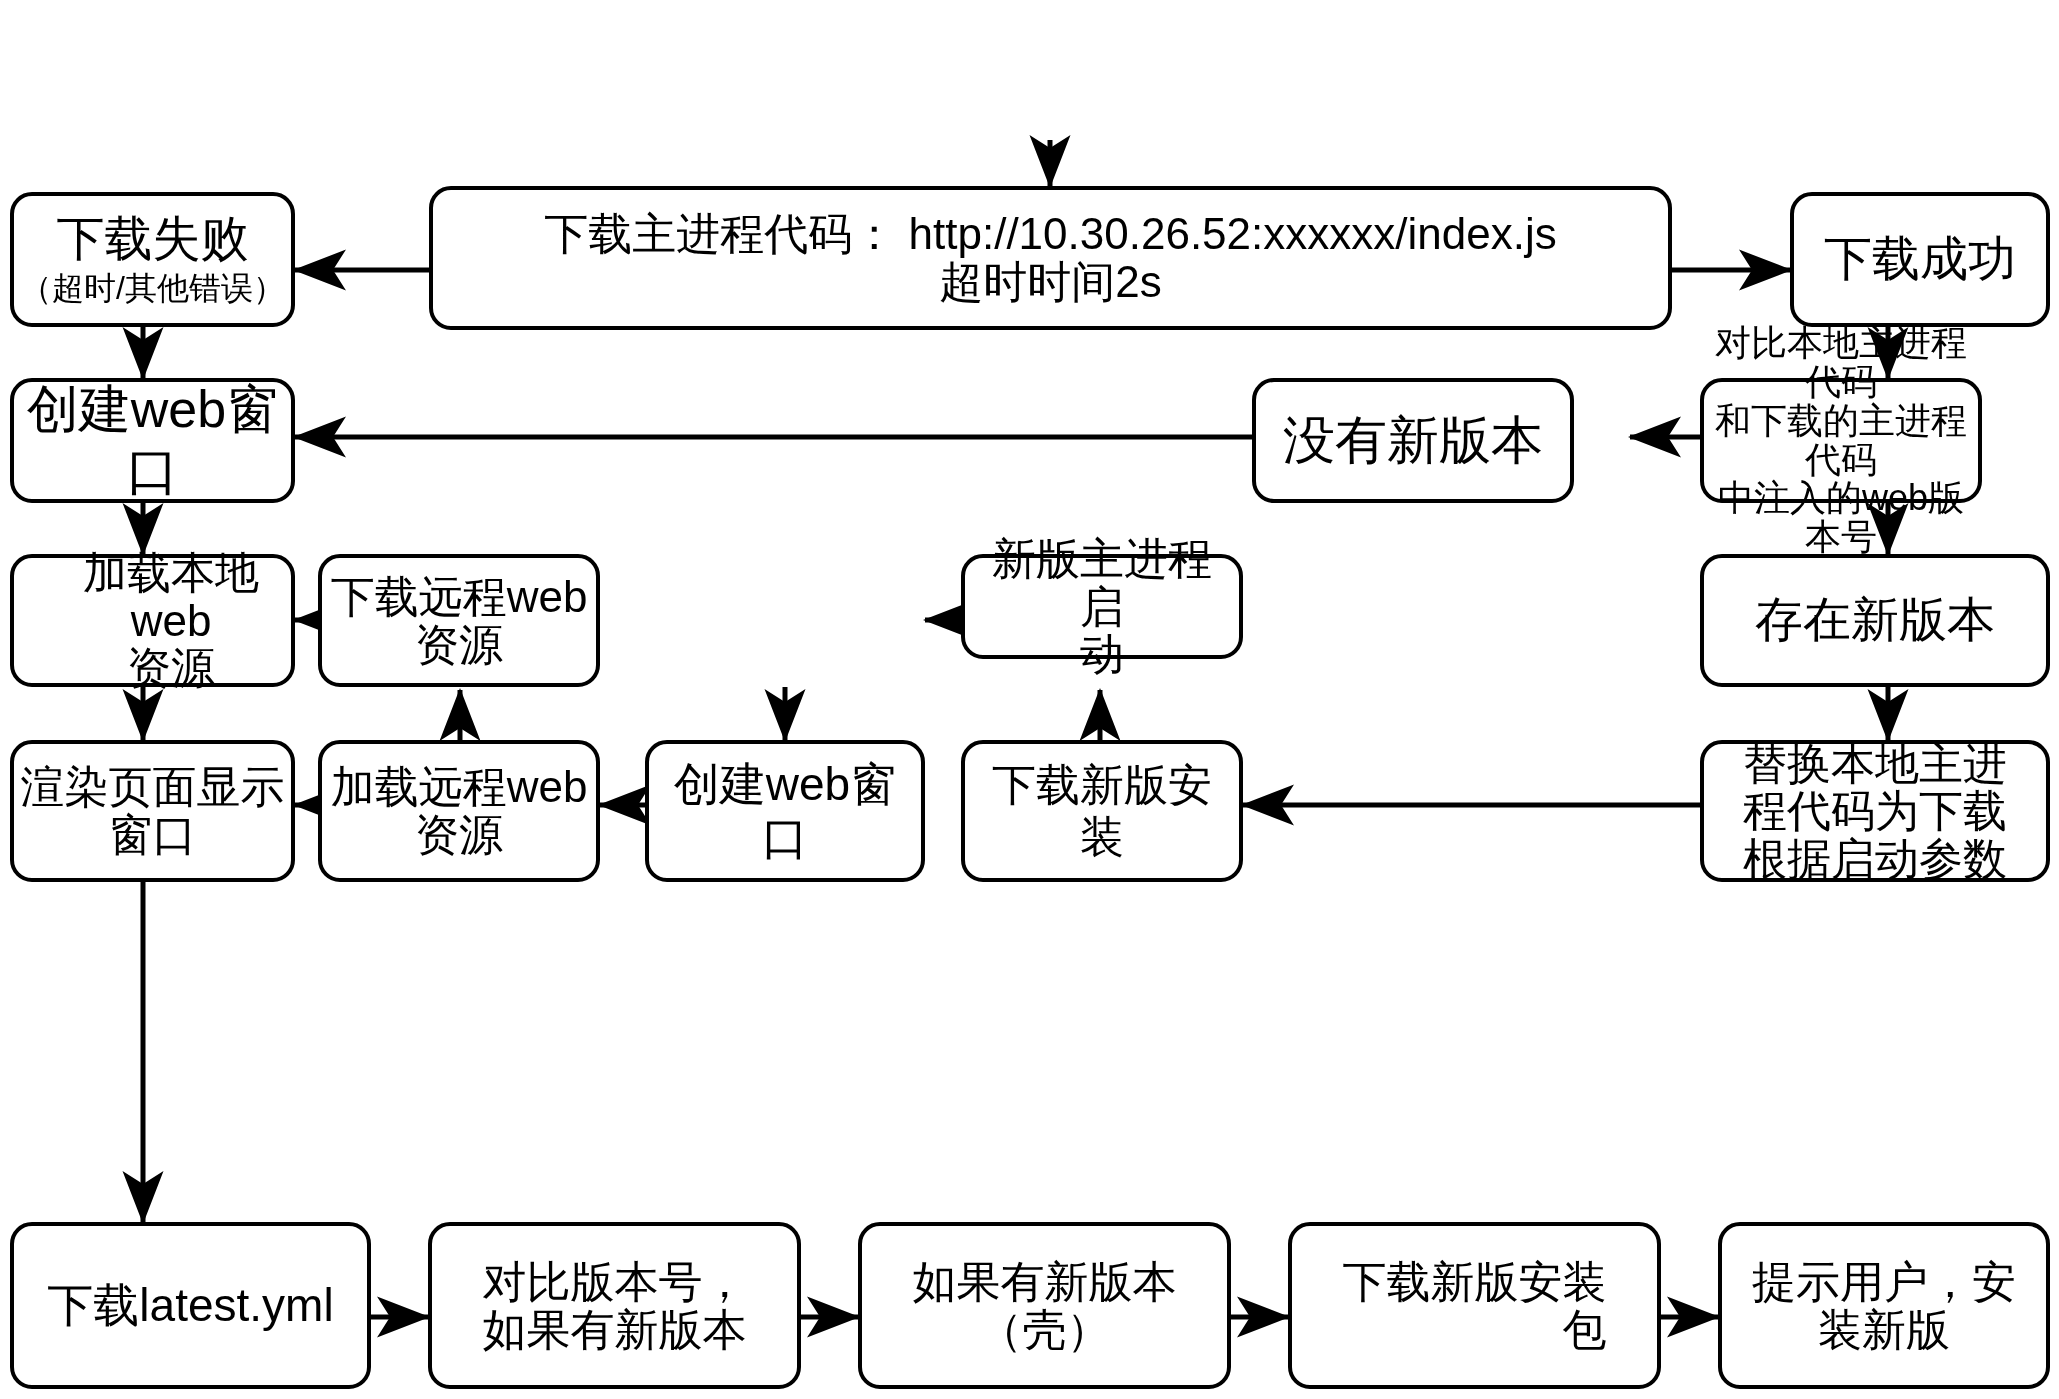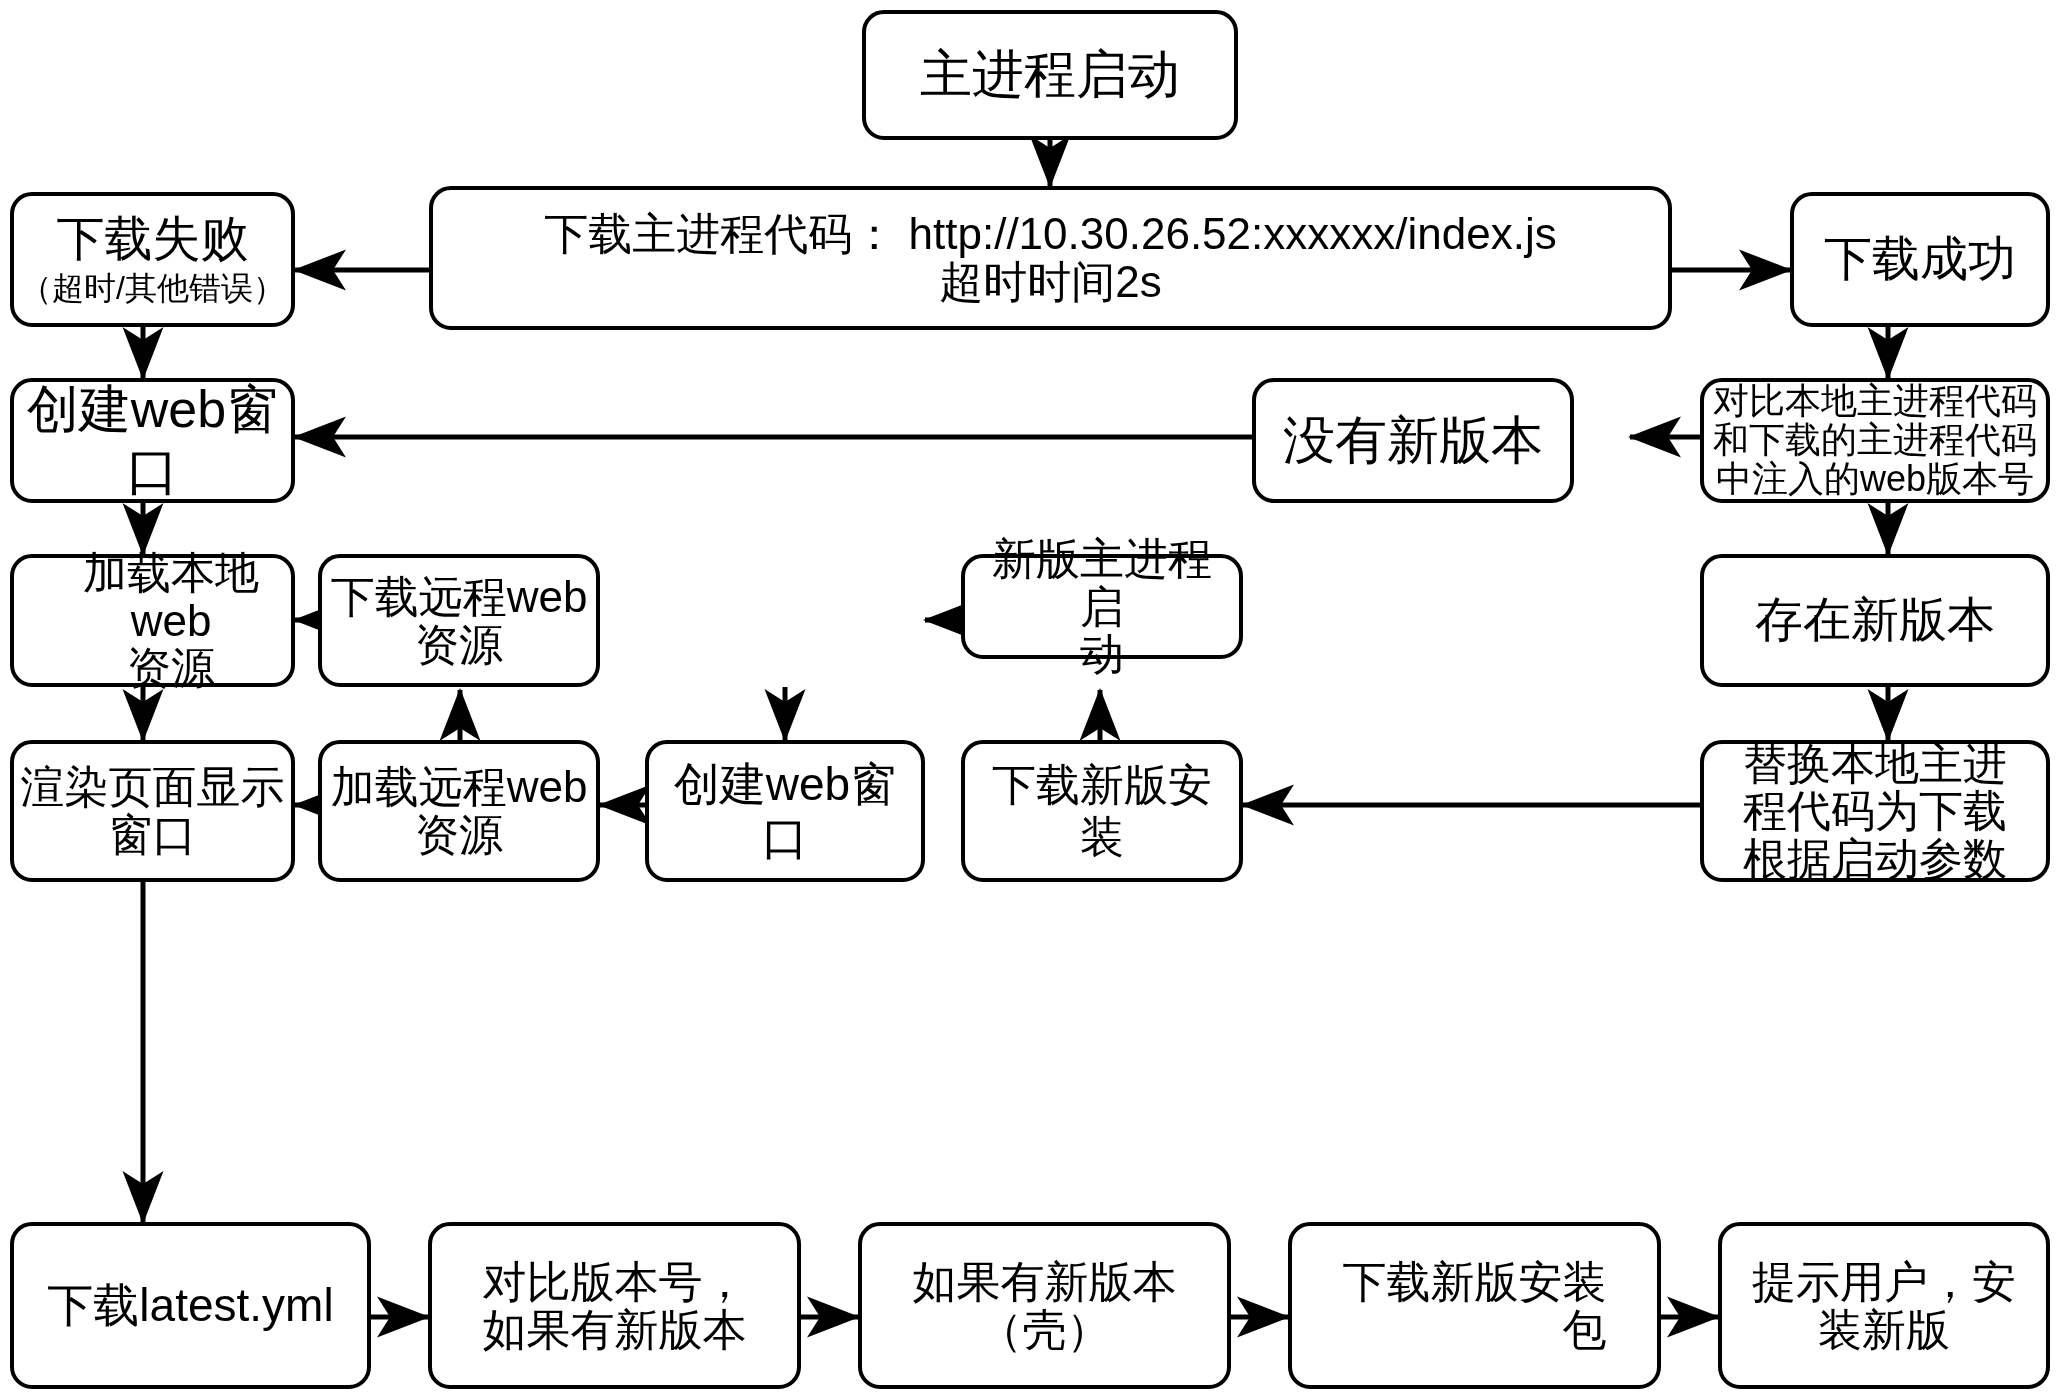--- a/index.html
+++ b/index.html
@@ -111,38 +111,35 @@
       <path d="M 371,1317 L 428,1317"></path>
 
       <path d="M 801,1317 L 858,1317"></path>
 
       <path d="M 1231,1317 L 1288,1317"></path>
 
       <path d="M 1661,1317 L 1718,1317"></path>
     </g>
   </svg>
 
-  <div class="node fs-52" style="left:862px; top:10px; width:376px; height:130px;">
-    <div class="main">主进程启动</div>
-  </div>
 
   <div class="node fs-44 tight" style="left:429px; top:186px; width:1243px; height:144px;">
     <div class="main">下载主进程代码： http://10.30.26.52:xxxxxx/index.js
 超时时间2s</div>
   </div>
 
   <div class="node fs-52" style="left:10px; top:378px; width:285px; height:125px;">
     <div class="main">创建web窗口</div>
   </div>
 
   <div class="node fs-52" style="left:1252px; top:378px; width:322px; height:125px;">
     <div class="main">没有新版本</div>
   </div>
 
-  <div class="node fs-36 tight" style="left:1700px; top:378px; width:350px; height:125px;">
+  <div class="node fs-36 tight" style="left:1700px; top:378px; width:282px; height:125px;">
     <div class="main">对比本地主进程代码
 和下载的主进程代码
 中注入的web版本号</div>
   </div>
 
   <div class="node fs-44 tight" style="left:10px; top:554px; width:285px; height:133px;padding-left:43px;">
     <div class="main">加载本地web
 资源</div>
   </div>
 

